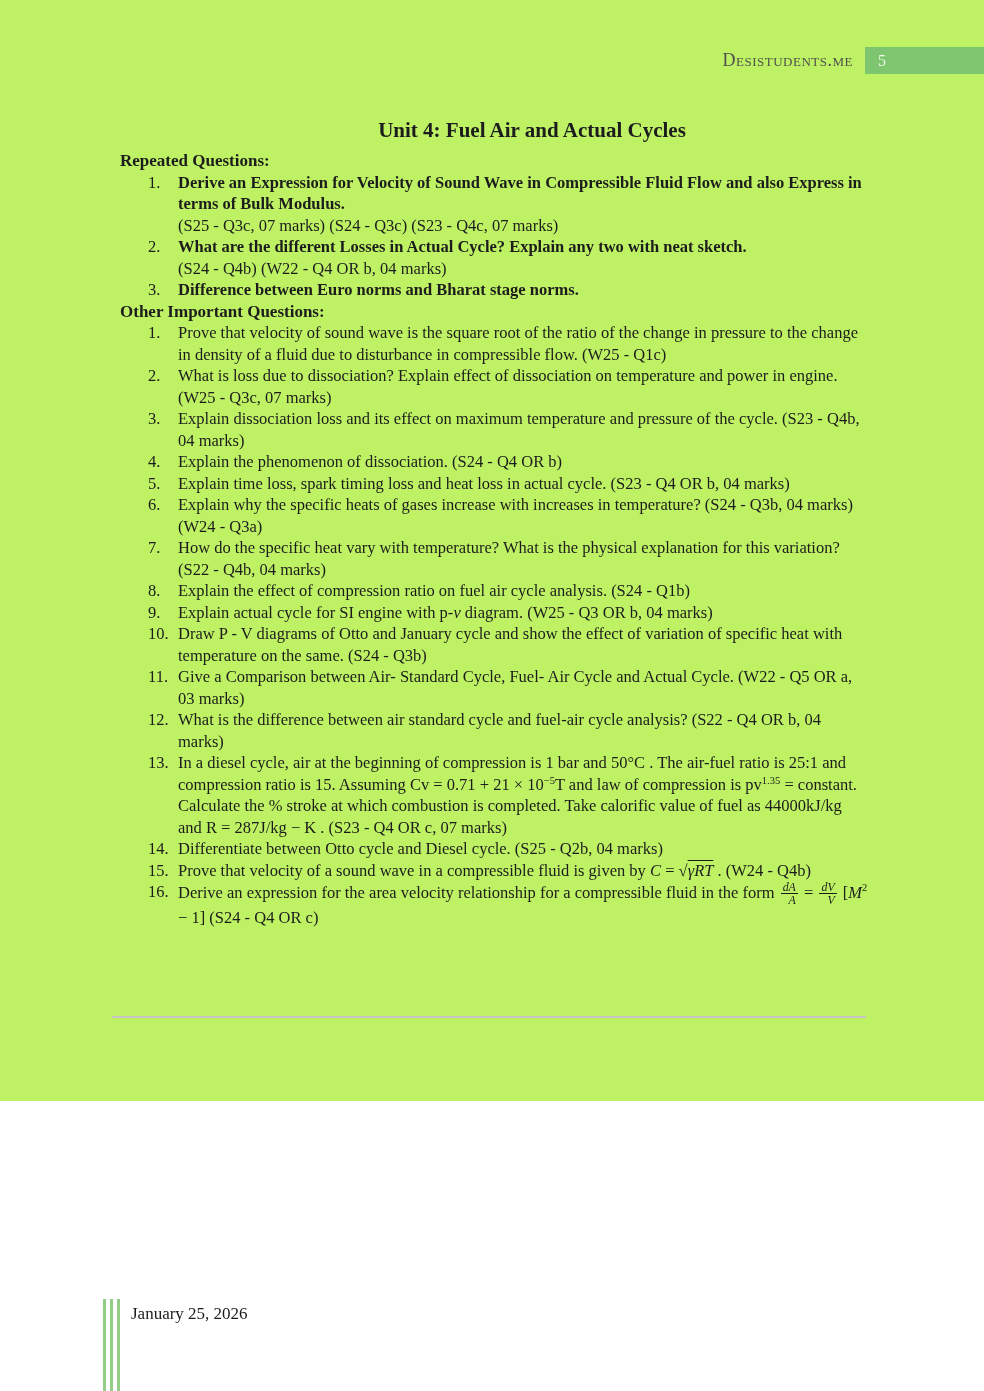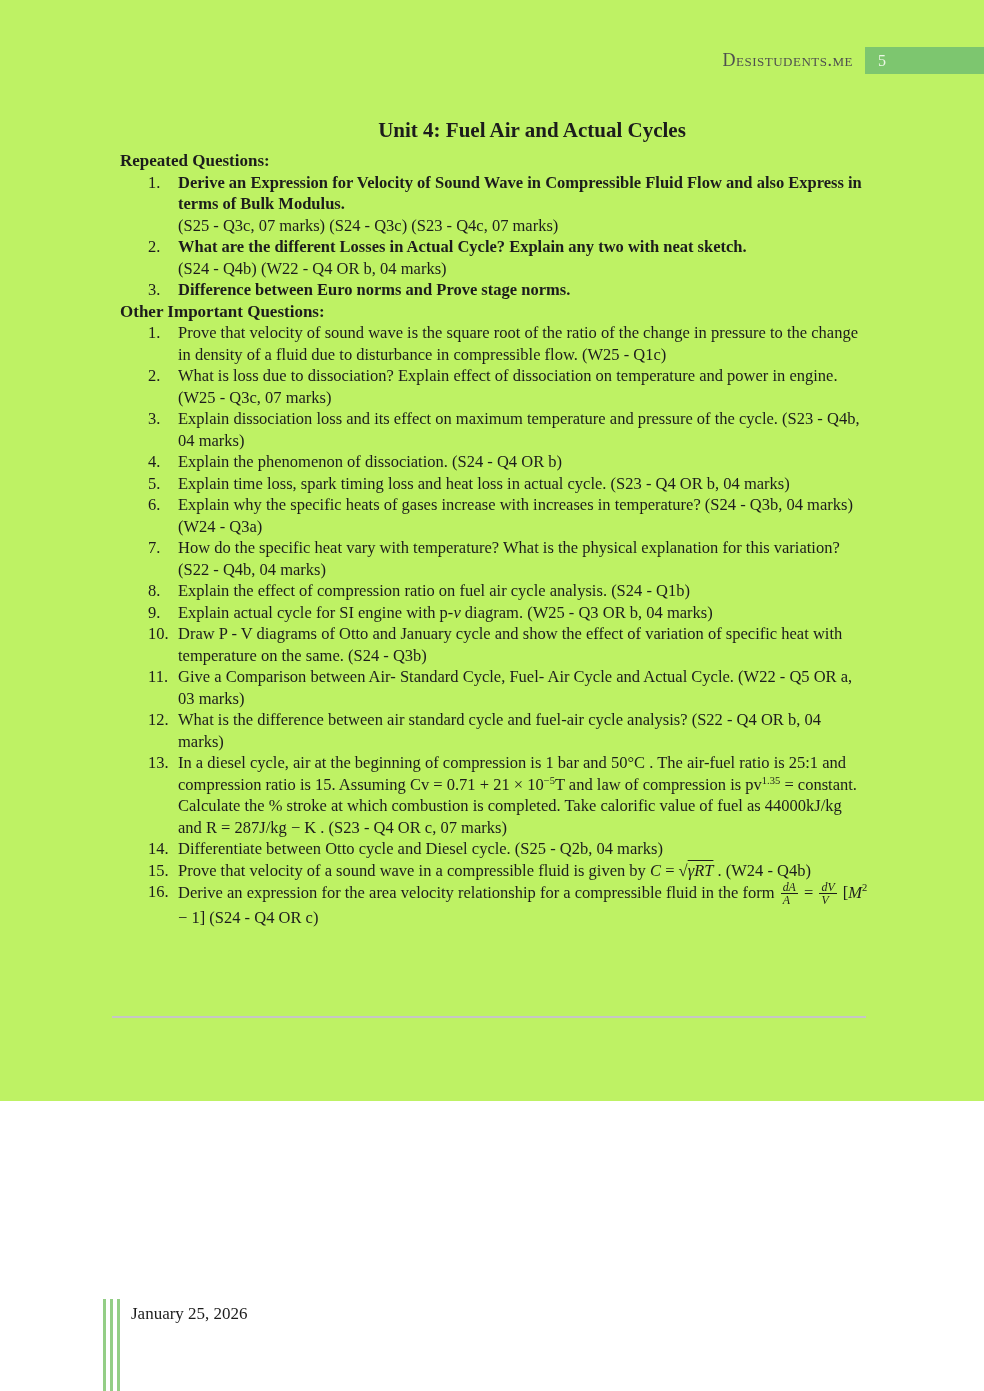--- a/index.html
+++ b/index.html
@@ -26,21 +26,21 @@
   .questions{position:absolute;top:150px;left:120px;width:748px;
     font-size:16.5px;line-height:21.5px;}
   .sec-heading{font-weight:bold;font-size:17px;}
   .q-item{display:flex;align-items:flex-start;}
   .q-num{flex:0 0 30px;margin-left:28px;}
   .q-text{flex:1 1 auto;}
   .b{font-weight:bold;}
   .n{font-weight:normal;}
   .i{font-style:italic;}
   .sup{font-size:0.64em;vertical-align:super;line-height:0;}
-  .frac{display:inline-block;text-align:left;vertical-align:-0.55em;
+  .frac{display:inline-block;text-align:right;vertical-align:-0.55em;
     line-height:1.05;font-size:0.72em;font-style:italic;margin:0 2px;}
   .frac .fnum{display:block;border-bottom:1.3px solid #1c1c1c;padding:0 2px;}
   .frac .fden{display:block;padding:0 2px;}
   .rad{font-style:normal;}
   .rad-inner{font-style:italic;text-decoration:overline;}
 
   
   .end-rule{position:absolute;top:1016px;left:112px;width:754px;height:2px;
     background:#c6c6c6;border:none;margin:0;}
 
@@ -69,21 +69,21 @@
       <div class="q-item">
         <span class="q-num">1.</span>
         <span class="q-text"><span class="b">Derive an Expression for Velocity of Sound Wave in Compressible Fluid Flow and also Express in terms of Bulk Modulus.</span><br><span class="n">(S25 - Q3c, 07 marks) (S24 - Q3c) (S23 - Q4c, 07 marks)</span></span>
       </div>
       <div class="q-item">
         <span class="q-num">2.</span>
         <span class="q-text"><span class="b">What are the different Losses in Actual Cycle? Explain any two with neat sketch.</span><br><span class="n">(S24 - Q4b) (W22 - Q4 OR b, 04 marks)</span></span>
       </div>
       <div class="q-item">
         <span class="q-num">3.</span>
-        <span class="q-text"><span class="b">Difference between Euro norms and Prove stage norms.</span><br></span>
+        <span class="q-text"><span class="b">Difference between Euro norms and Bharat stage norms.</span><br></span>
       </div>
       <div class="sec-heading">Other Important Questions:</div>
       <div class="q-item">
         <span class="q-num">1.</span>
         <span class="q-text"><span class="n">Prove that velocity of sound wave is the square root of the ratio of the change in pressure to the change in density of a fluid due to disturbance in compressible flow. (W25 - Q1c)</span></span>
       </div>
       <div class="q-item">
         <span class="q-num">2.</span>
         <span class="q-text"><span class="n">What is loss due to dissociation? Explain effect of dissociation on temperature and power in engine. (W25 - Q3c, 07 marks)</span></span>
       </div>

